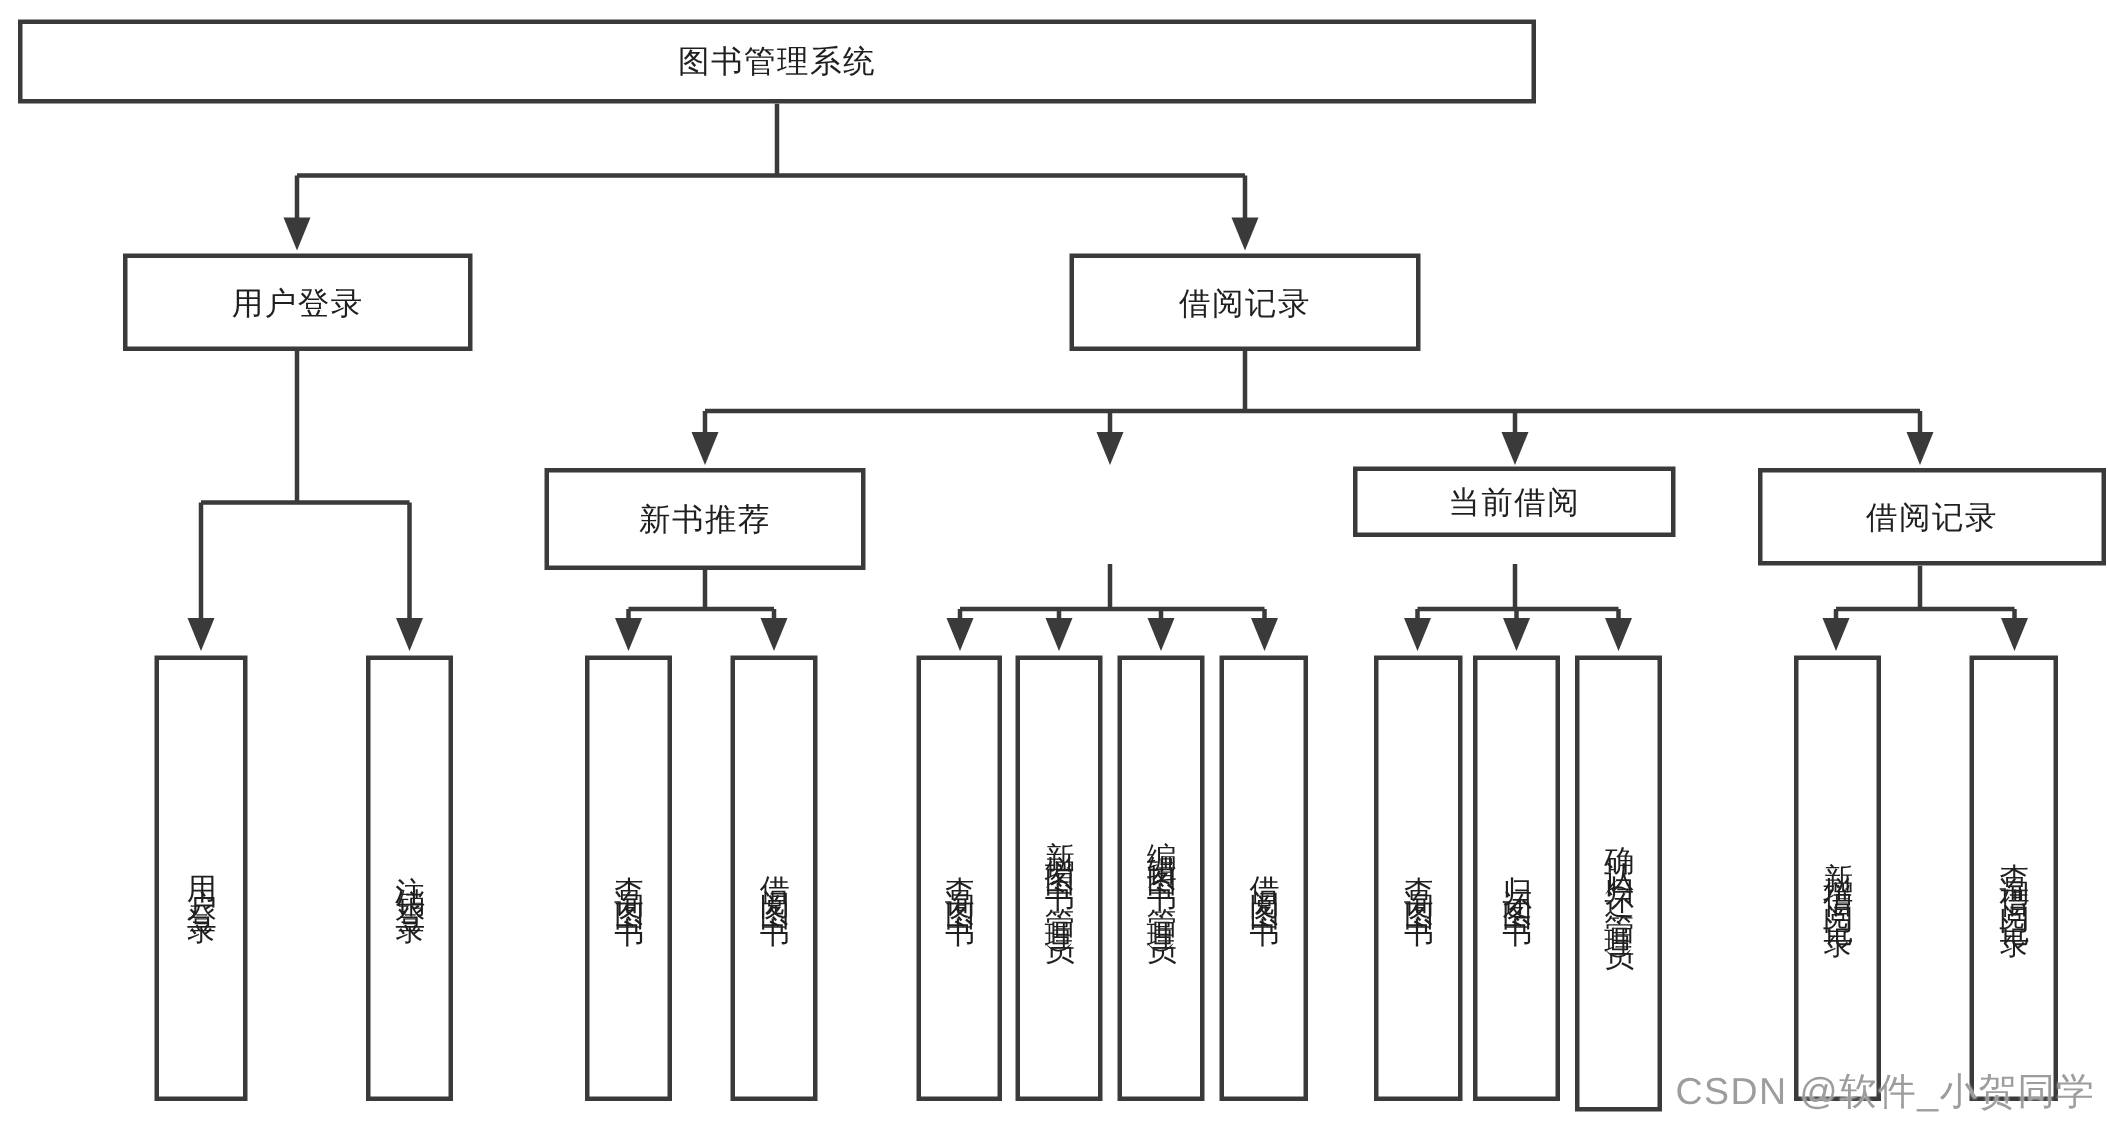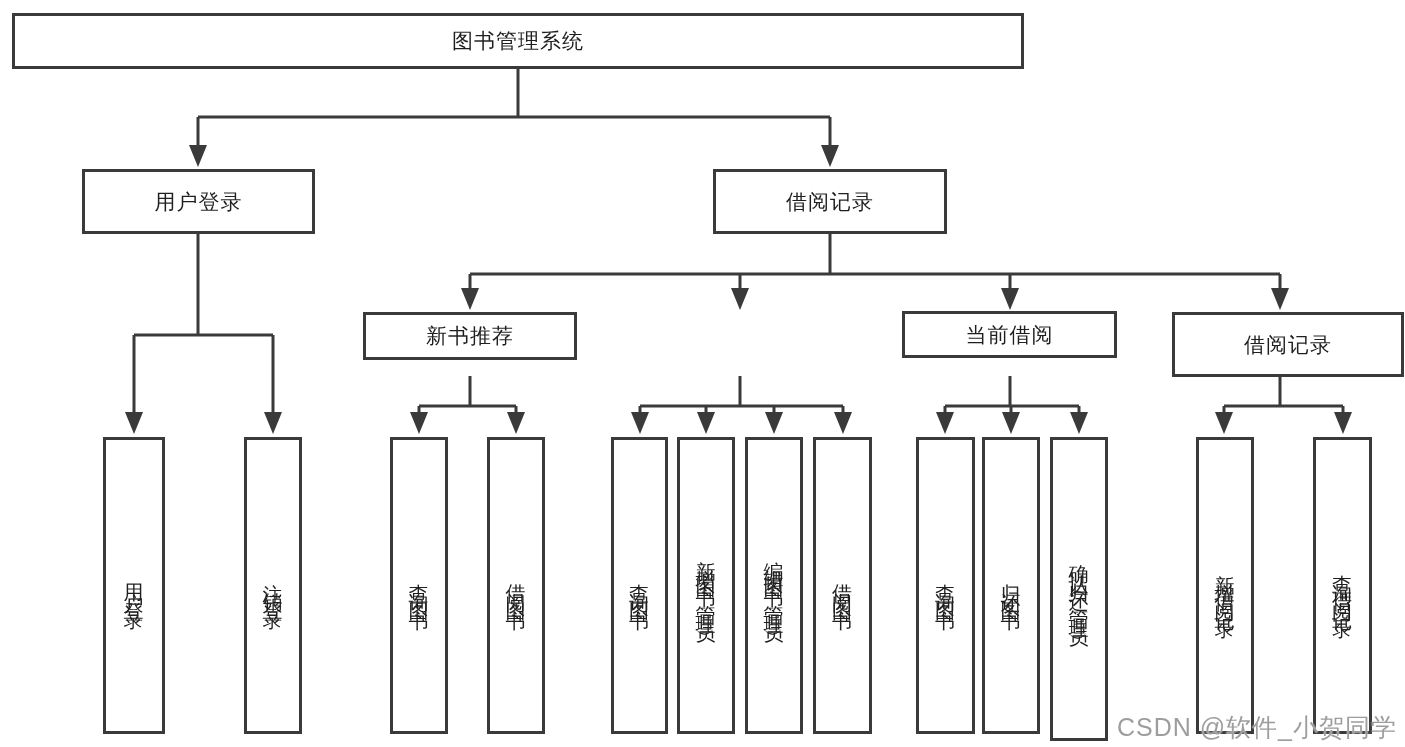--- a/index.html
+++ b/index.html
@@ -106,21 +106,21 @@
     <span>图书管理系统</span>
   </div>
 
   <div class="box" style="left:82px; top:169px; width:233px; height:65px;">
     <span>用户登录</span>
   </div>
   <div class="box" style="left:713px; top:169px; width:234px; height:65px;">
     <span>借阅记录</span>
   </div>
 
-  <div class="box" style="left:363px; top:312px; width:214px; height:48px;">
+  <div class="box" style="left:363px; top:312px; width:214px; height:68px;">
     <span>新书推荐</span>
   </div>
   <div class="box" style="left:902px; top:311px; width:215px; height:47px;">
     <span>当前借阅</span>
   </div>
   <div class="box" style="left:1172px; top:312px; width:232px; height:65px;">
     <span>借阅记录</span>
   </div>
 
   <div class="vbox" style="left:103px; top:437px; width:62px; height:297px;">

